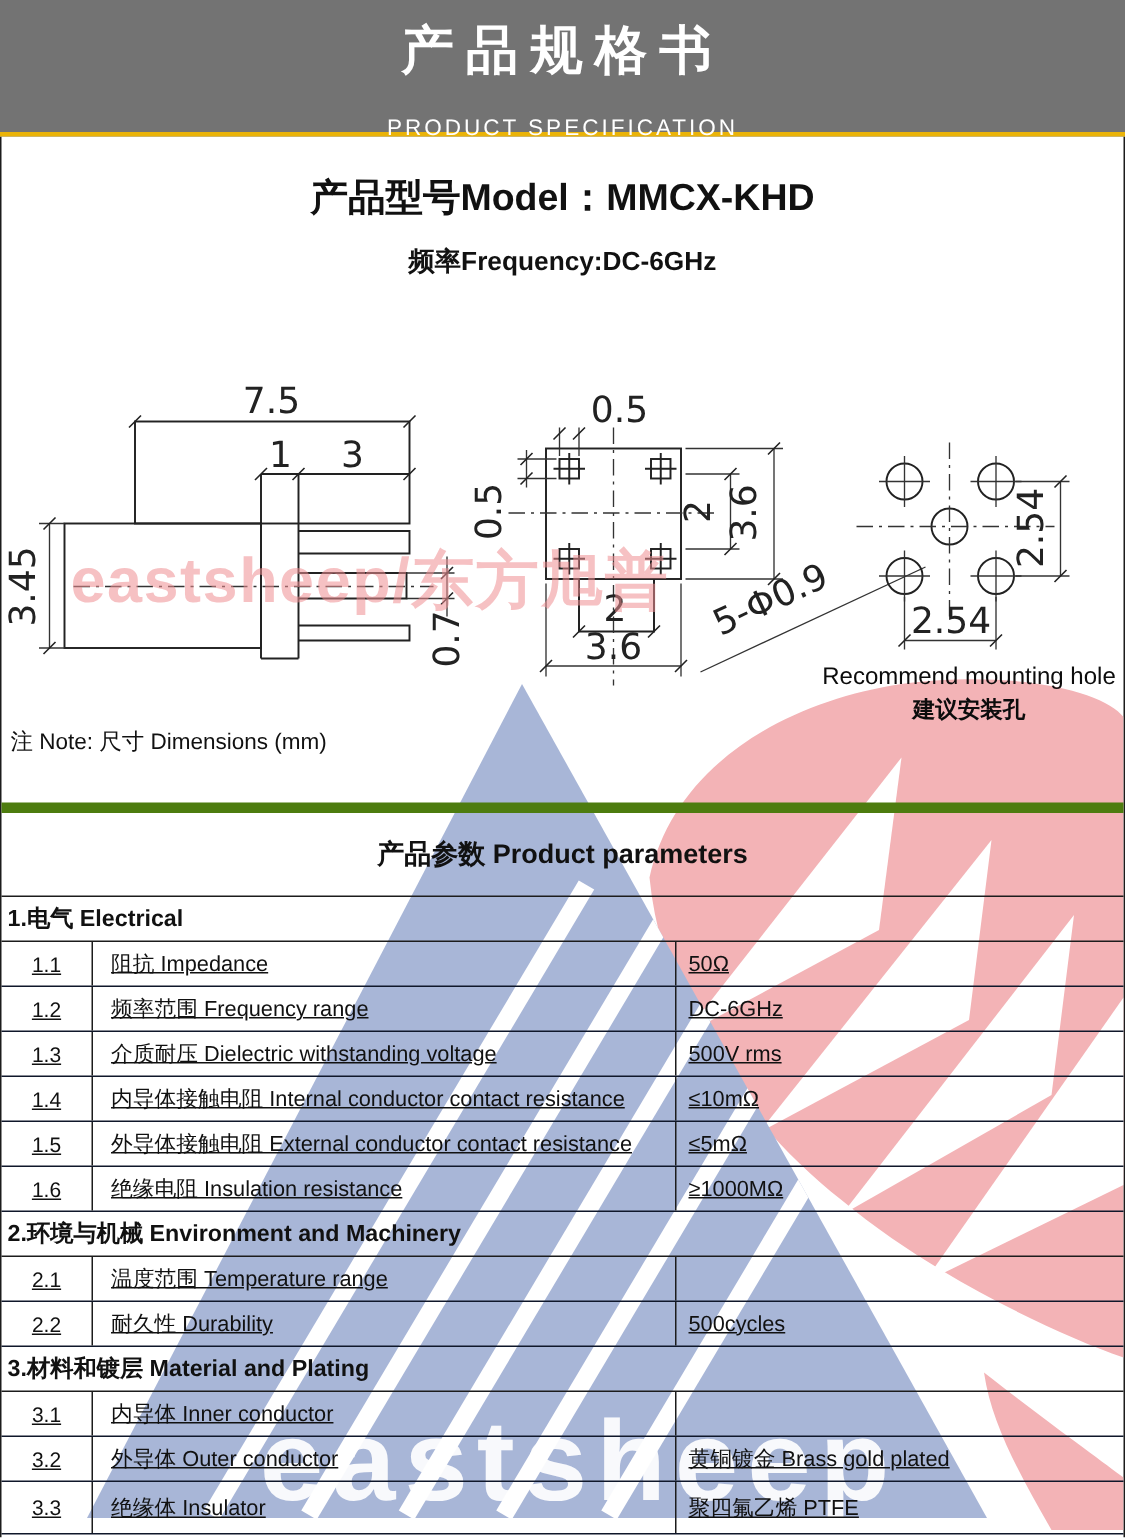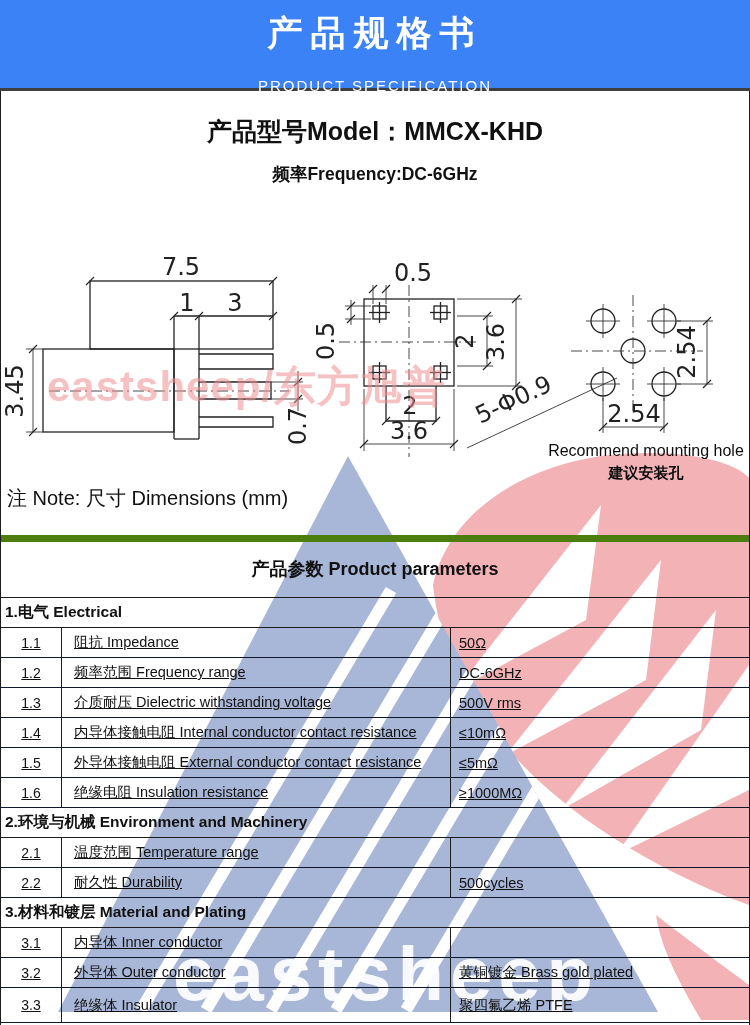--- a/index.html
+++ b/index.html
@@ -1,36 +1,36 @@
 <!DOCTYPE html>
 <html><head>
 <meta charset="utf-8">
 <style>
   html,body{margin:0;padding:0;}
   body{
     width:750px;height:1025px;position:relative;background:#fff;
     font-family:"Liberation Sans",sans-serif;color:#111;overflow:hidden;
   }
   
-  .banner{position:absolute;top:0;left:0;right:0;height:88px;background:#3b82f6;
-    border-bottom:3px solid #404040;text-align:center;z-index:3;}
+  .banner{position:absolute;top:0;left:0;right:0;height:88px;background:#737373;
+    border-bottom:3px solid #eab308;text-align:center;z-index:3;}
   .banner-cn{color:#fff;font-size:35px;font-weight:bold;letter-spacing:8px;padding-top:10px;}
   .banner-en{color:#fff;font-size:15px;letter-spacing:2px;margin-top:20px;}
   
   .page{position:absolute;top:91px;left:0;right:0;height:934px;
     border-left:1px solid #1c1c1c;border-right:1px solid #1c1c1c;box-sizing:border-box;}
   .wm{position:absolute;left:0;top:0;width:748px;height:934px;z-index:0;pointer-events:none;}
   .model-line{position:absolute;top:24px;left:0;width:100%;text-align:center;
     font-size:25px;font-weight:bold;z-index:1;}
   .freq-line{position:absolute;top:71px;left:0;width:100%;text-align:center;
     font-size:17.5px;font-weight:bold;z-index:1;}
   .drawsvg{position:absolute;top:150px;left:0;z-index:1;}
   .wm-diag{position:absolute;left:46px;top:268px;font-size:42px;font-weight:bold;
     color:rgba(238,142,146,0.55);letter-spacing:1px;z-index:2;pointer-events:none;white-space:nowrap;}
-  .note{position:absolute;top:394px;left:6px;font-size:20px;z-index:1;}
+  .note{position:absolute;top:394px;left:6px;font-size:15px;z-index:1;}
   
   .ptable{position:absolute;top:444px;left:0;right:0;z-index:1;}
   .pt-title{height:55px;border-top:7px solid #4d7c0f;border-bottom:1px solid #1c1c1c;
     text-align:center;font-weight:bold;font-size:18px;line-height:55px;}
   .sec{height:29px;border-bottom:1px solid #1c1c1c;font-weight:bold;font-size:15.5px;
     display:flex;align-items:center;padding-left:4px;}
   .prow{display:flex;height:29px;border-bottom:1px solid #0f172a;text-decoration:underline;}
   .prow.tall{height:34px;}
   .c1{width:61px;border-right:1px solid #1c1c1c;display:flex;align-items:center;
     justify-content:center;font-size:14px;box-sizing:border-box;}

